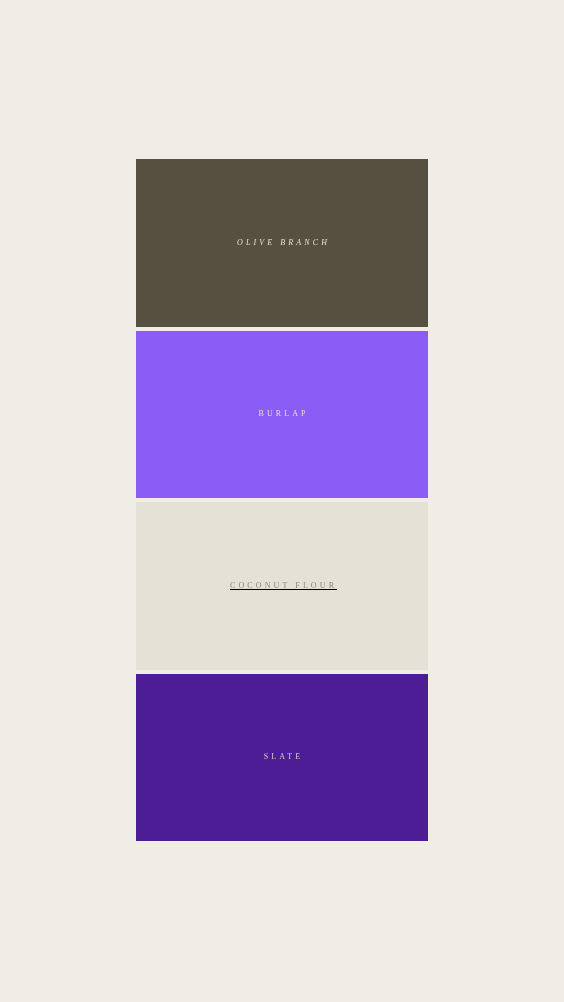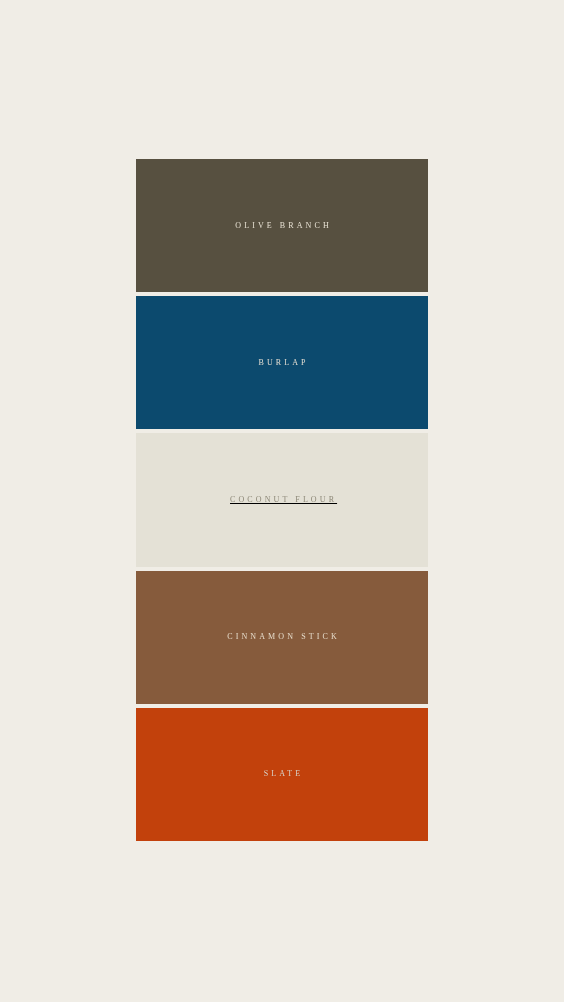--- a/index.html
+++ b/index.html
@@ -44,32 +44,29 @@
     white-space: nowrap;
     font-weight: 400;
   }
 </style>
 </head>
 <body style="background: rgb(240, 237, 230);">
 
 <div id="palette-board">
 
   <div class="swatch" style="background: rgb(87, 80, 64);">
-    <span class="swatch-label" style="color: rgb(232, 226, 212);">OLIVE BRANCH</span>
+    <span class="swatch-label" style="color: rgb(232, 226, 212); font-style: italic;">OLIVE BRANCH</span>
   </div>
 
-  <div class="swatch" style="background: #0c4a6e;">
+  <div class="swatch" style="background: #8b5cf6;">
     <span class="swatch-label" style="color: rgb(228, 222, 210);">BURLAP</span>
   </div>
 
   <div class="swatch" style="background: rgb(228, 225, 214); text-decoration: underline;">
     <span class="swatch-label" style="color: rgb(140, 135, 119);">COCONUT FLOUR</span>
   </div>
 
-  <div class="swatch" style="background: rgb(134, 91, 60);">
-    <span class="swatch-label" style="color: rgb(230, 220, 203);">CINNAMON STICK</span>
-  </div>
 
-  <div class="swatch" style="background: #c2410c;">
+  <div class="swatch" style="background: #4c1d95;">
     <span class="swatch-label" style="color: rgb(216, 212, 203);">SLATE</span>
   </div>
 
 </div>
 
 </body></html>

